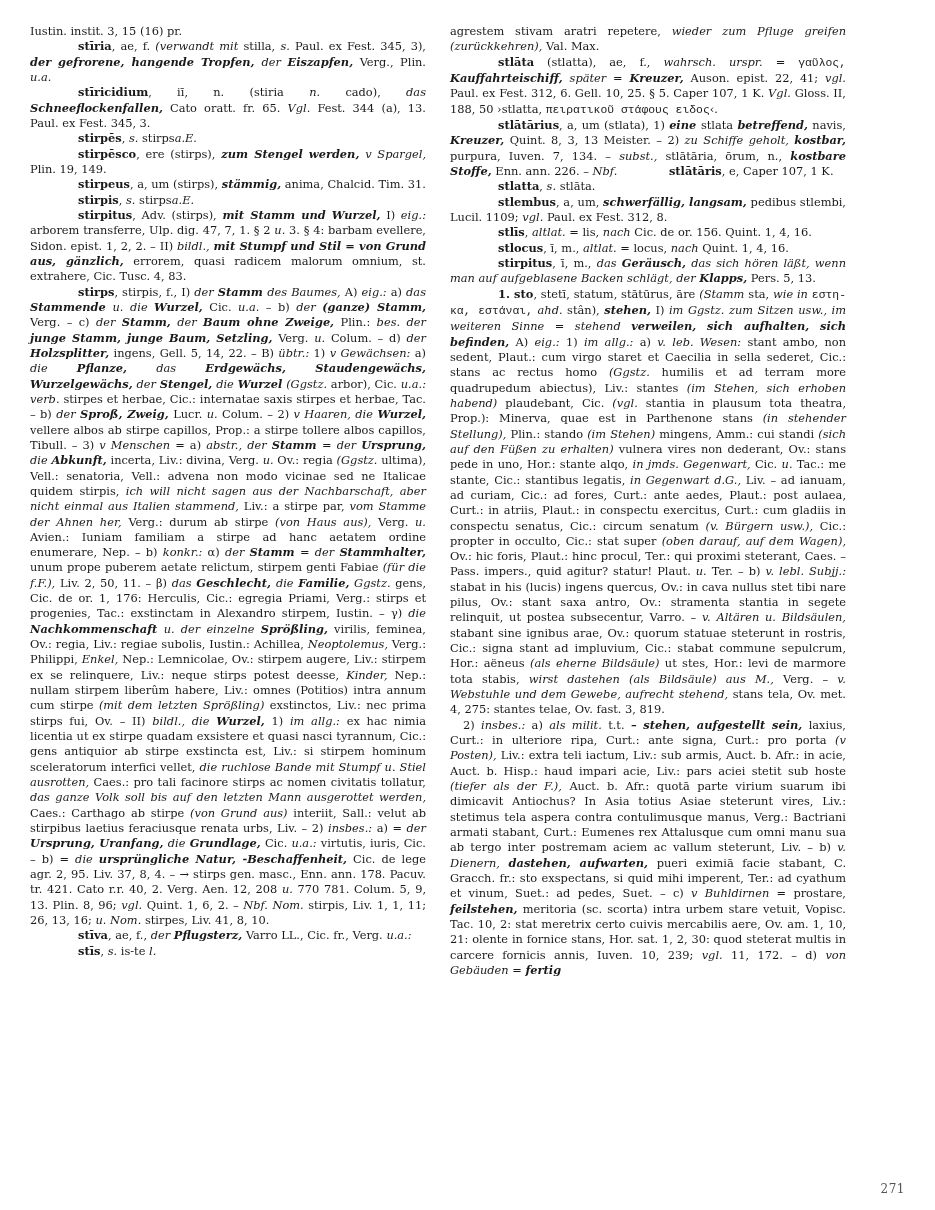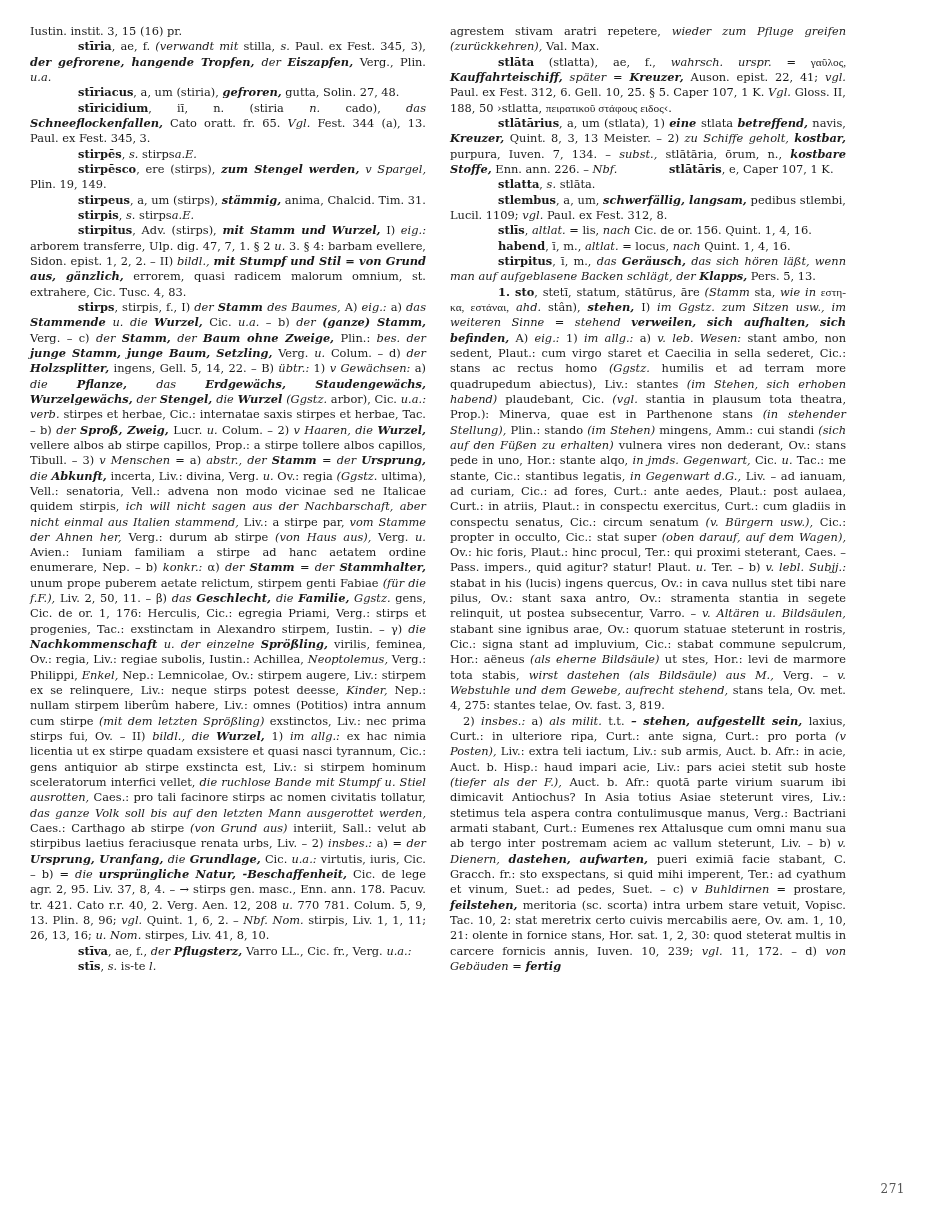--- a/index.html
+++ b/index.html
@@ -32,59 +32,58 @@
   }
   .col > p { margin:0; padding:0; }
   .entry { margin:0; text-indent:0; }
   .cont  { margin:0; text-indent:0; }
   .ind   { margin:0; text-indent:13px; }
 
   
   .hw  { font-weight:bold;margin-left:48px; }          
   .bi  { font-weight:bold; font-style:italic; }  
   .it  { font-style:italic; }
-  .gr  { font-family:Liberation Serif, serif; }
+  .gr  { font-family:Liberation Mono, monospace; }
 
   .folio {
     position:absolute;
     right:30px;
     bottom:14px;
     font-size:12px;
     color:#555;
     letter-spacing:0.5px;
   }
 </style>
 </head>
 <body>
 
 <div class="page">
 
   <div class="columns">
     <div class="col" id="col-left">
         <p class="cont">Iustin. instit. 3, 15 (16) pr.</p>
         <p class="entry"><span class="hw">stīria</span>, ae, f. <span class="it">(verwandt mit</span> stilla, <span class="it">s.</span> Paul. ex Fest. 345, 3), <span class="bi">der gefrorene, hangende Tropfen, </span><span class="it">der </span><span class="bi">Eiszapfen,</span> Verg., Plin. <span class="it">u.a.</span></p>
-        <p class="entry"><span class="hw">stīriacus</span>, a, um (stiria), <span class="bi">gefroren,</span> gutta, Solin. 27, 48.</p>
         <p class="entry"><span class="hw">stīricidium</span>, iī, n. (stiria <span class="it">n.</span> cado), <span class="it">das </span><span class="bi">Schneeflockenfallen,</span> Cato oratt. fr. 65. <span class="it">Vgl.</span> Fest. 344 (a), 13. Paul. ex Fest. 345, 3.</p>
         <p class="entry"><span class="hw">stirpēs</span>, <span class="it">s.</span> stirps<span class="it">a.E.</span></p>
         <p class="entry"><span class="hw">stirpēsco</span>, ere (stirps), <span class="bi">zum Stengel werden,</span> <span class="it">v Spargel,</span> Plin. 19, 149.</p>
         <p class="entry"><span class="hw">stirpeus</span>, a, um (stirps), <span class="bi">stämmig,</span> anima, Chalcid. Tim. 31.</p>
         <p class="entry"><span class="hw">stirpis</span>, <span class="it">s.</span> stirps<span class="it">a.E.</span></p>
         <p class="entry"><span class="hw">stirpitus</span>, Adv. (stirps), <span class="bi">mit Stamm und Wurzel,</span> I) <span class="it">eig.:</span> arborem transferre, Ulp. dig. 47, 7, 1. § 2 <span class="it">u.</span> 3. § 4: barbam evellere, Sidon. epist. 1, 2, 2. – II) <span class="it">bildl.,</span> <span class="bi">mit Stumpf und Stil = von Grund aus, gänzlich,</span> errorem, quasi radicem malorum omnium, st. extrahere, Cic. Tusc. 4, 83.</p>
         <p class="entry"><span class="hw">stirps</span>, stirpis, f., I) <span class="it">der </span><span class="bi">Stamm </span><span class="it">des Baumes,</span> A) <span class="it">eig.:</span> a) <span class="it">das </span><span class="bi">Stammende </span><span class="it">u. die </span><span class="bi">Wurzel,</span> Cic. <span class="it">u.a.</span> – b) <span class="it">der </span><span class="bi">(ganze) Stamm,</span> Verg. – c) <span class="it">der </span><span class="bi">Stamm,</span> <span class="it">der </span><span class="bi">Baum ohne Zweige,</span> Plin.: <span class="it">bes. der </span><span class="bi">junge Stamm, junge Baum, Setzling,</span> Verg. <span class="it">u.</span> Colum. – d) <span class="it">der </span><span class="bi">Holzsplitter,</span> ingens, Gell. 5, 14, 22. – B) <span class="it">übtr.:</span> 1) <span class="it">v Gewächsen:</span> a) <span class="it">die </span><span class="bi">Pflanze,</span> <span class="it">das </span><span class="bi">Erdgewächs, Staudengewächs, Wurzelgewächs,</span> <span class="it">der </span><span class="bi">Stengel,</span> <span class="it">die </span><span class="bi">Wurzel</span> <span class="it">(Ggstz.</span> arbor), Cic. <span class="it">u.a.: verb.</span> stirpes et herbae, Cic.: internatae saxis stirpes et herbae, Tac. – b) <span class="it">der </span><span class="bi">Sproß, Zweig,</span> Lucr. <span class="it">u.</span> Colum. – 2) <span class="it">v Haaren, die </span><span class="bi">Wurzel,</span> vellere albos ab stirpe capillos, Prop.: a stirpe tollere albos capillos, Tibull. – 3) <span class="it">v Menschen =</span> a) <span class="it">abstr., der </span><span class="bi">Stamm </span><span class="it">= der </span><span class="bi">Ursprung, </span><span class="it">die </span><span class="bi">Abkunft,</span> incerta, Liv.: divina, Verg. <span class="it">u.</span> Ov.: regia <span class="it">(Ggstz.</span> ultima), Vell.: senatoria, Vell.: advena non modo vicinae sed ne Italicae quidem stirpis, <span class="it">ich will nicht sagen aus der Nachbarschaft, aber nicht einmal aus Italien stammend,</span> Liv.: a stirpe par, <span class="it">vom Stamme der Ahnen her,</span> Verg.: durum ab stirpe <span class="it">(von Haus aus),</span> Verg. <span class="it">u.</span> Avien.: Iuniam familiam a stirpe ad hanc aetatem ordine enumerare, Nep. – b) <span class="it">konkr.:</span> α) <span class="it">der </span><span class="bi">Stamm </span><span class="it">= der </span><span class="bi">Stammhalter,</span> unum prope puberem aetate relictum, stirpem genti Fabiae <span class="it">(für die f.F.),</span> Liv. 2, 50, 11. – β) <span class="it">das </span><span class="bi">Geschlecht, </span><span class="it">die </span><span class="bi">Familie,</span> <span class="it">Ggstz.</span> gens, Cic. de or. 1, 176: Herculis, Cic.: egregia Priami, Verg.: stirps et progenies, Tac.: exstinctam in Alexandro stirpem, Iustin. – γ) <span class="it">die </span><span class="bi">Nachkommenschaft </span><span class="it">u. der einzelne </span><span class="bi">Sprößling,</span> virilis, feminea, Ov.: regia, Liv.: regiae subolis, Iustin.: Achillea, <span class="it">Neoptolemus,</span> Verg.: Philippi, <span class="it">Enkel,</span> Nep.: Lemnicolae, Ov.: stirpem augere, Liv.: stirpem ex se relinquere, Liv.: neque stirps potest deesse, <span class="it">Kinder,</span> Nep.: nullam stirpem liberûm habere, Liv.: omnes (Potitios) intra annum cum stirpe <span class="it">(mit dem letzten Sprößling)</span> exstinctos, Liv.: nec prima stirps fui, Ov. – II) <span class="it">bildl., die </span><span class="bi">Wurzel,</span> 1) <span class="it">im allg.:</span> ex hac nimia licentia ut ex stirpe quadam exsistere et quasi nasci tyrannum, Cic.: gens antiquior ab stirpe exstincta est, Liv.: si stirpem hominum sceleratorum interfici vellet, <span class="it">die ruchlose Bande mit Stumpf u. Stiel ausrotten,</span> Caes.: pro tali facinore stirps ac nomen civitatis tollatur, <span class="it">das ganze Volk soll bis auf den letzten Mann ausgerottet werden,</span> Caes.: Carthago ab stirpe <span class="it">(von Grund aus)</span> interiit, Sall.: velut ab stirpibus laetius feraciusque renata urbs, Liv. – 2) <span class="it">insbes.:</span> a) <span class="it">= der </span><span class="bi">Ursprung, Uranfang, </span><span class="it">die </span><span class="bi">Grundlage,</span> Cic. <span class="it">u.a.:</span> virtutis, iuris, Cic. – b) <span class="it">= die </span><span class="bi">ursprüngliche Natur, -Beschaffenheit,</span> Cic. de lege agr. 2, 95. Liv. 37, 8, 4. – → stirps gen. masc., Enn. ann. 178. Pacuv. tr. 421. Cato r.r. 40, 2. Verg. Aen. 12, 208 <span class="it">u.</span> 770 781. Colum. 5, 9, 13. Plin. 8, 96; <span class="it">vgl.</span> Quint. 1, 6, 2. – <span class="it">Nbf. Nom.</span> stirpis, Liv. 1, 1, 11; 26, 13, 16; <span class="it">u. Nom.</span> stirpes, Liv. 41, 8, 10.</p>
         <p class="entry"><span class="hw">stīva</span>, ae, f., <span class="it">der </span><span class="bi">Pflugsterz,</span> Varro LL., Cic. fr., Verg. <span class="it">u.a.:</span></p>
         <p class="entry"><span class="hw">stīs</span>, <span class="it">s.</span> is-te <span class="it">l.</span></p>
       </div>
     <div class="col" id="col-right">
         <p class="cont">agrestem stivam aratri repetere, <span class="it">wieder zum Pfluge greifen (zurückkehren),</span> Val. Max.</p>
         <p class="entry"><span class="hw">stlāta</span> (stlatta), ae, f., <span class="it">wahrsch. urspr.</span> = <span class="gr">γαῦλος,</span> <span class="bi">Kauffahrteischiff,</span> <span class="it">später = </span><span class="bi">Kreuzer,</span> Auson. epist. 22, 41; <span class="it">vgl.</span> Paul. ex Fest. 312, 6. Gell. 10, 25. § 5. Caper 107, 1 K. <span class="it">Vgl.</span> Gloss. II, 188, 50 ›stlatta, <span class="gr">πειρατικοῦ στάφους ειδος</span>‹.</p>
         <p class="entry"><span class="hw">stlātārius</span>, a, um (stlata), 1) <span class="bi">eine </span>stlata <span class="bi">betreffend,</span> navis, <span class="bi">Kreuzer,</span> Quint. 8, 3, 13 Meister. – 2) <span class="it">zu Schiffe geholt,</span> <span class="bi">kostbar,</span> purpura, Iuven. 7, 134. – <span class="it">subst.,</span> stlātāria, ōrum, n., <span class="bi">kostbare Stoffe,</span> Enn. ann. 226. – <span class="it">Nbf.</span> <span class="hw">stlātāris</span>, e, Caper 107, 1 K.</p>
         <p class="entry"><span class="hw">stlatta</span>, <span class="it">s.</span> stlāta.</p>
         <p class="entry"><span class="hw">stlembus</span>, a, um, <span class="bi">schwerfällig, langsam,</span> pedibus stlembi, Lucil. 1109; <span class="it">vgl.</span> Paul. ex Fest. 312, 8.</p>
         <p class="entry"><span class="hw">stlīs</span>, <span class="it">altlat.</span> = lis, <span class="it">nach</span> Cic. de or. 156. Quint. 1, 4, 16.</p>
-        <p class="entry"><span class="hw">habend</span>, ī, m., <span class="it">altlat.</span> = locus, <span class="it">nach</span> Quint. 1, 4, 16.</p>
+        <p class="entry"><span class="hw">stlocus</span>, ī, m., <span class="it">altlat.</span> = locus, <span class="it">nach</span> Quint. 1, 4, 16.</p>
         <p class="entry"><span class="hw">stirpitus</span>, ī, m., <span class="it">das </span><span class="bi">Geräusch,</span> <span class="it">das sich hören läßt, wenn man auf aufgeblasene Backen schlägt, der </span><span class="bi">Klapps,</span> Pers. 5, 13.</p>
         <p class="entry"><span class="hw">1. sto</span>, stetī, statum, stātūrus, āre <span class="it">(Stamm</span> sta, <span class="it">wie in</span> <span class="gr">εστη-κα, εστάναι,</span> <span class="it">ahd.</span> stân), <span class="bi">stehen,</span> I) <span class="it">im Ggstz. zum Sitzen usw., im weiteren Sinne = stehend </span><span class="bi">verweilen, sich aufhalten, sich befinden,</span> A) <span class="it">eig.:</span> 1) <span class="it">im allg.:</span> a) <span class="it">v. leb. Wesen:</span> stant ambo, non sedent, Plaut.: cum virgo staret et Caecilia in sella sederet, Cic.: stans ac rectus homo <span class="it">(Ggstz.</span> humilis et ad terram more quadrupedum abiectus), Liv.: stantes <span class="it">(im Stehen, sich erhoben habend)</span> plaudebant, Cic. <span class="it">(vgl.</span> stantia in plausum tota theatra, Prop.): Minerva, quae est in Parthenone stans <span class="it">(in stehender Stellung),</span> Plin.: stando <span class="it">(im Stehen)</span> mingens, Amm.: cui standi <span class="it">(sich auf den Füßen zu erhalten)</span> vulnera vires non dederant, Ov.: stans pede in uno, Hor.: stante alqo, <span class="it">in jmds. Gegenwart,</span> Cic. <span class="it">u.</span> Tac.: me stante, Cic.: stantibus legatis, <span class="it">in Gegenwart d.G.,</span> Liv. – ad ianuam, ad curiam, Cic.: ad fores, Curt.: ante aedes, Plaut.: post aulaea, Curt.: in atriis, Plaut.: in conspectu exercitus, Curt.: cum gladiis in conspectu senatus, Cic.: circum senatum <span class="it">(v. Bürgern usw.),</span> Cic.: propter in occulto, Cic.: stat super <span class="it">(oben darauf, auf dem Wagen),</span> Ov.: hic foris, Plaut.: hinc procul, Ter.: qui proximi steterant, Caes. – Pass. impers., quid agitur? statur! Plaut. <span class="it">u.</span> Ter. – b) <span class="it">v. lebl. Subjj.:</span> stabat in his (lucis) ingens quercus, Ov.: in cava nullus stet tibi nare pilus, Ov.: stant saxa antro, Ov.: stramenta stantia in segete relinquit, ut postea subsecentur, Varro. – <span class="it">v. Altären u. Bildsäulen,</span> stabant sine ignibus arae, Ov.: quorum statuae steterunt in rostris, Cic.: signa stant ad impluvium, Cic.: stabat commune sepulcrum, Hor.: aëneus <span class="it">(als eherne Bildsäule)</span> ut stes, Hor.: levi de marmore tota stabis, <span class="it">wirst dastehen (als Bildsäule) aus M.,</span> Verg. – <span class="it">v. Webstuhle und dem Gewebe, aufrecht stehend,</span> stans tela, Ov. met. 4, 275: stantes telae, Ov. fast. 3, 819.</p>
         <p class="ind">2) <span class="it">insbes.:</span> a) <span class="it">als milit.</span> t.t. <span class="bi">– stehen, aufgestellt sein,</span> laxius, Curt.: in ulteriore ripa, Curt.: ante signa, Curt.: pro porta <span class="it">(v Posten),</span> Liv.: extra teli iactum, Liv.: sub armis, Auct. b. Afr.: in acie, Auct. b. Hisp.: haud impari acie, Liv.: pars aciei stetit sub hoste <span class="it">(tiefer als der F.),</span> Auct. b. Afr.: quotā parte virium suarum ibi dimicavit Antiochus? In Asia totius Asiae steterunt vires, Liv.: stetimus tela aspera contra contulimusque manus, Verg.: Bactriani armati stabant, Curt.: Eumenes rex Attalusque cum omni manu sua ab tergo inter postremam aciem ac vallum steterunt, Liv. – b) <span class="it">v. Dienern,</span> <span class="bi">dastehen, aufwarten,</span> pueri eximiā facie stabant, C. Gracch. fr.: sto exspectans, si quid mihi imperent, Ter.: ad cyathum et vinum, Suet.: ad pedes, Suet. – c) <span class="it">v Buhldirnen</span> = prostare, <span class="bi">feilstehen,</span> meritoria (sc. scorta) intra urbem stare vetuit, Vopisc. Tac. 10, 2: stat meretrix certo cuivis mercabilis aere, Ov. am. 1, 10, 21: olente in fornice stans, Hor. sat. 1, 2, 30: quod steterat multis in carcere fornicis annis, Iuven. 10, 239; <span class="it">vgl.</span> 11, 172. – d) <span class="it">von Gebäuden = </span><span class="bi">fertig</span></p>
       </div>
   </div>
 
   <div class="folio">271</div>
 
 </div>
 

